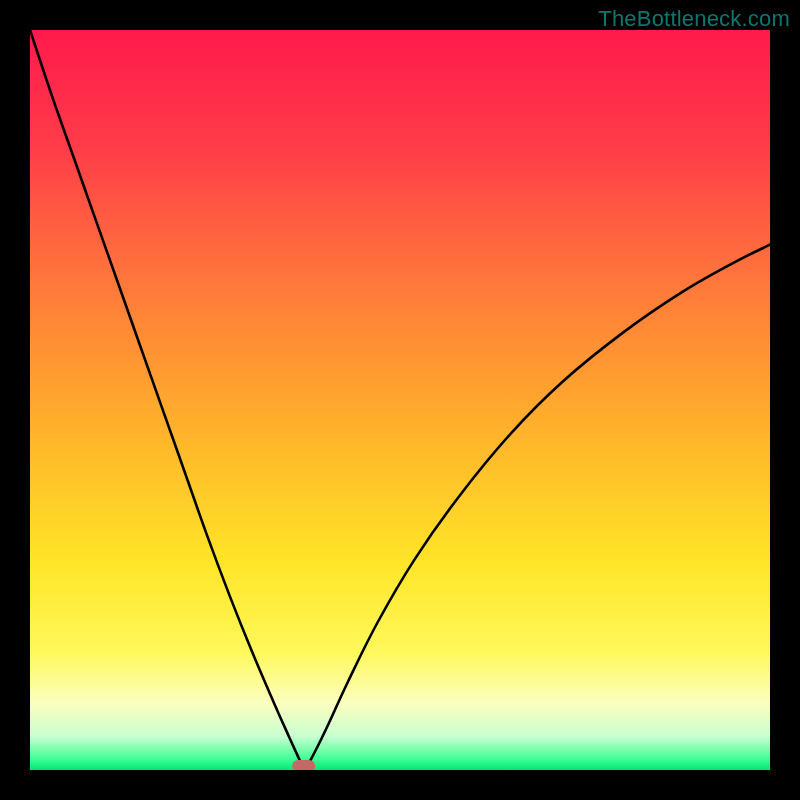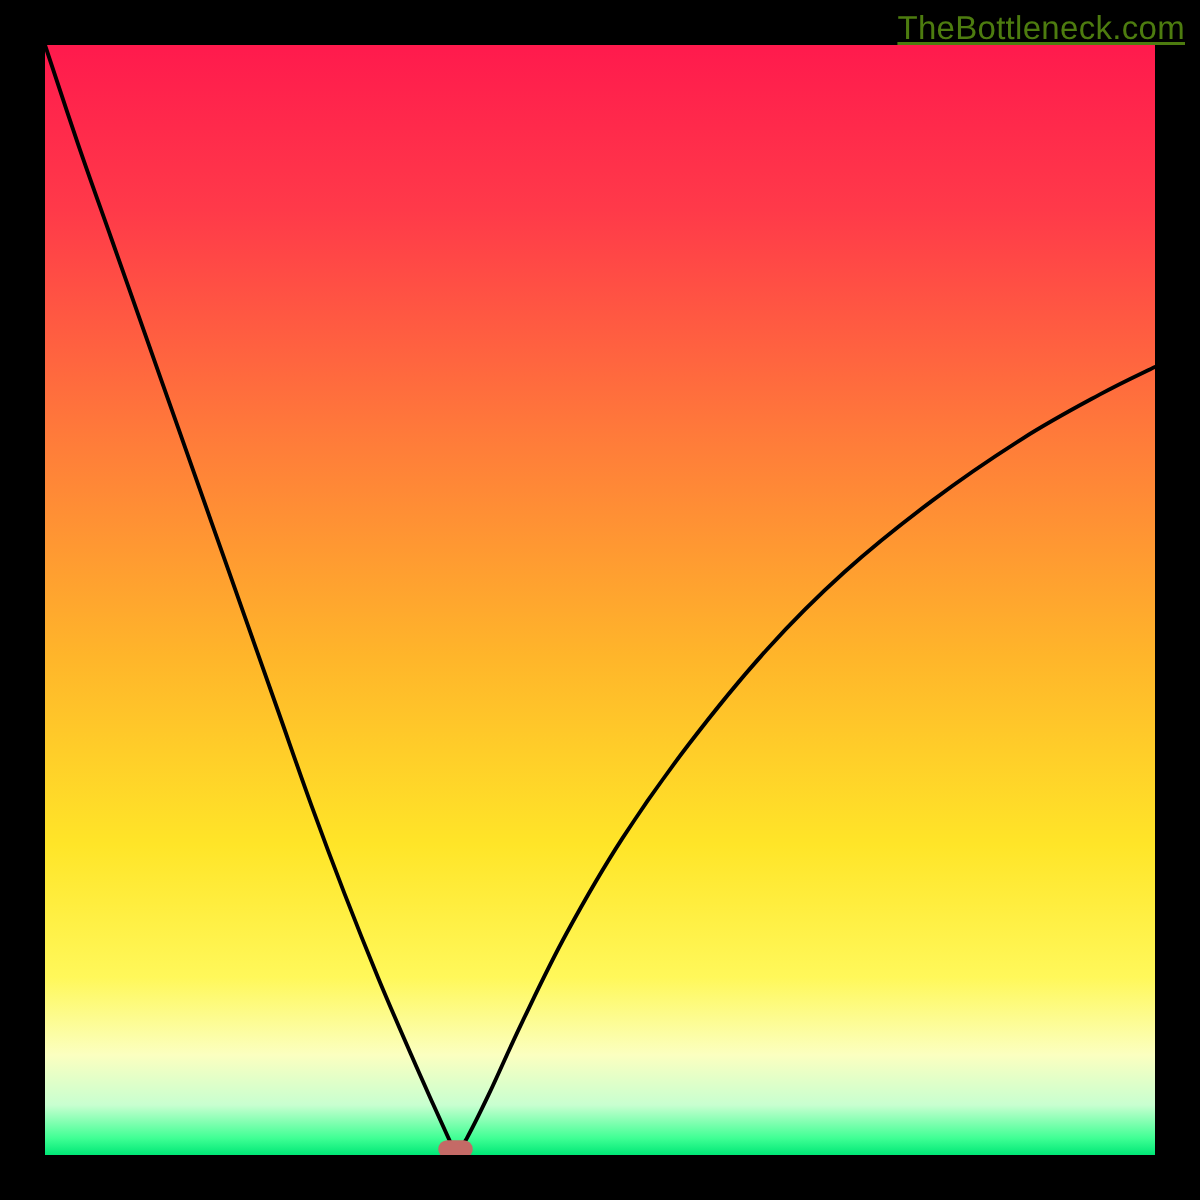--- a/index.html
+++ b/index.html
@@ -31,25 +31,24 @@
     position: absolute;
     left: 0;
     top: 0;
     width: 100%;
     height: 100%;
   }
   .watermark {
     position: absolute;
     top: 6px;
     right: 10px;
-    color: #4d7c0f;
+    color: #0f766e;
     font-size: 22px;
     letter-spacing: 0.2px;
     user-select: none;
-    text-decoration: underline;
   }
   svg.curve {
     position: absolute;
     left: 0;
     top: 0;
     width: 100%;
     height: 100%;
   }
   .marker {
     position: absolute;

